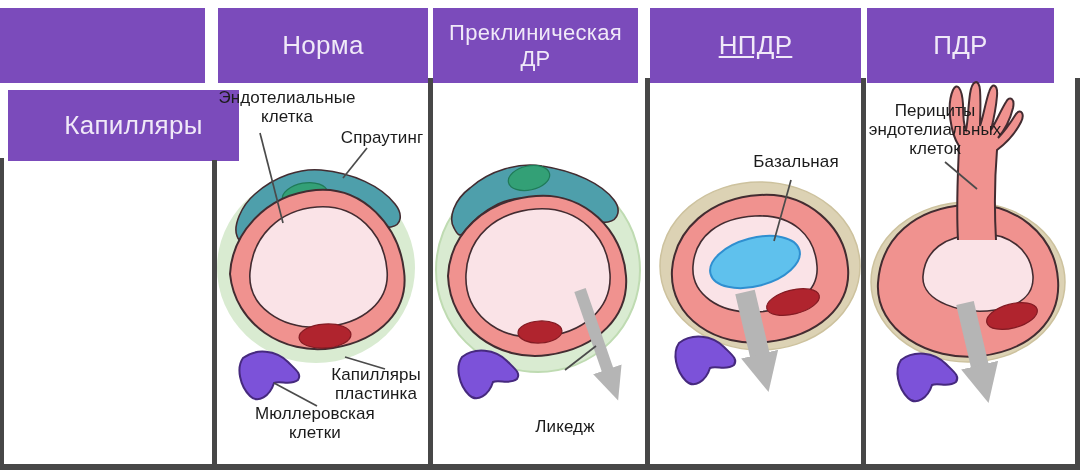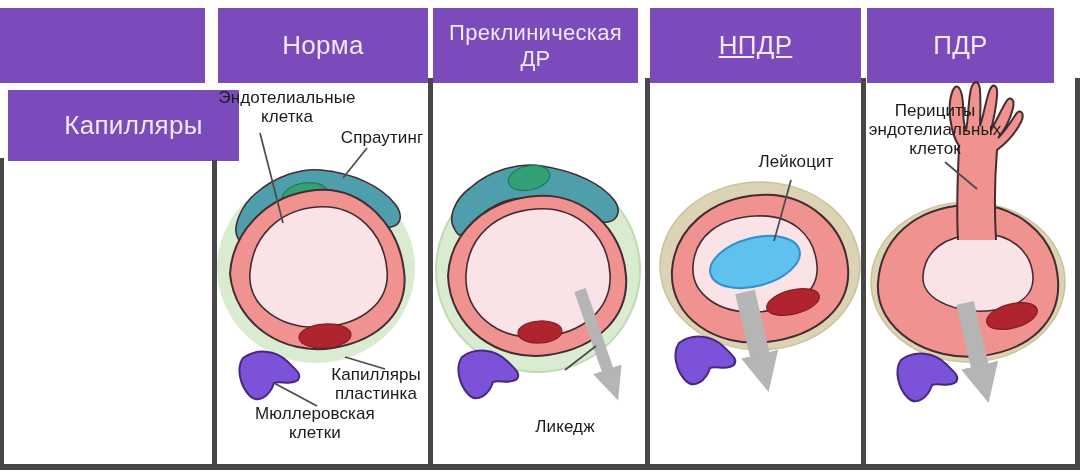--- a/index.html
+++ b/index.html
@@ -129,16 +129,16 @@
     <line class="arrow" x1="102" y1="225" x2="118" y2="293" stroke-width="18" marker-end="url(#ah4)"></line>
     <path class="muller" transform="translate(33,270)" d="M 5,12 C 18,2 38,4 50,16 C 58,24 64,28 60,34 C 52,40 42,34 36,37 C 32,50 20,58 12,50 C 2,40 -2,22 5,12 Z"></path>
     <line class="ptr" x1="82" y1="84" x2="114" y2="111"></line>
   </svg>
 
   <div class="lbl" style="left:213px;top:88px;width:148px;">Эндотелиальные клетка</div>
   <div class="lbl" style="left:334px;top:128px;width:96px;">Спраутинг</div>
   <div class="lbl" style="left:320px;top:365px;width:112px;">Капилляры пластинка</div>
   <div class="lbl" style="left:240px;top:404px;width:150px;">Мюллеровская клетки</div>
   <div class="lbl" style="left:523px;top:370px;width:84px;margin-top:47px;">Ликедж</div>
-  <div class="lbl" style="left:748px;top:152px;width:96px;">Лейкоцит</div>
+  <div class="lbl" style="left:748px;top:152px;width:96px;">Базальная</div>
   <div class="lbl" style="left:862px;top:101px;width:146px;">Перициты эндотелиальных клеток</div>
 
 </div>
 
 </body></html>

